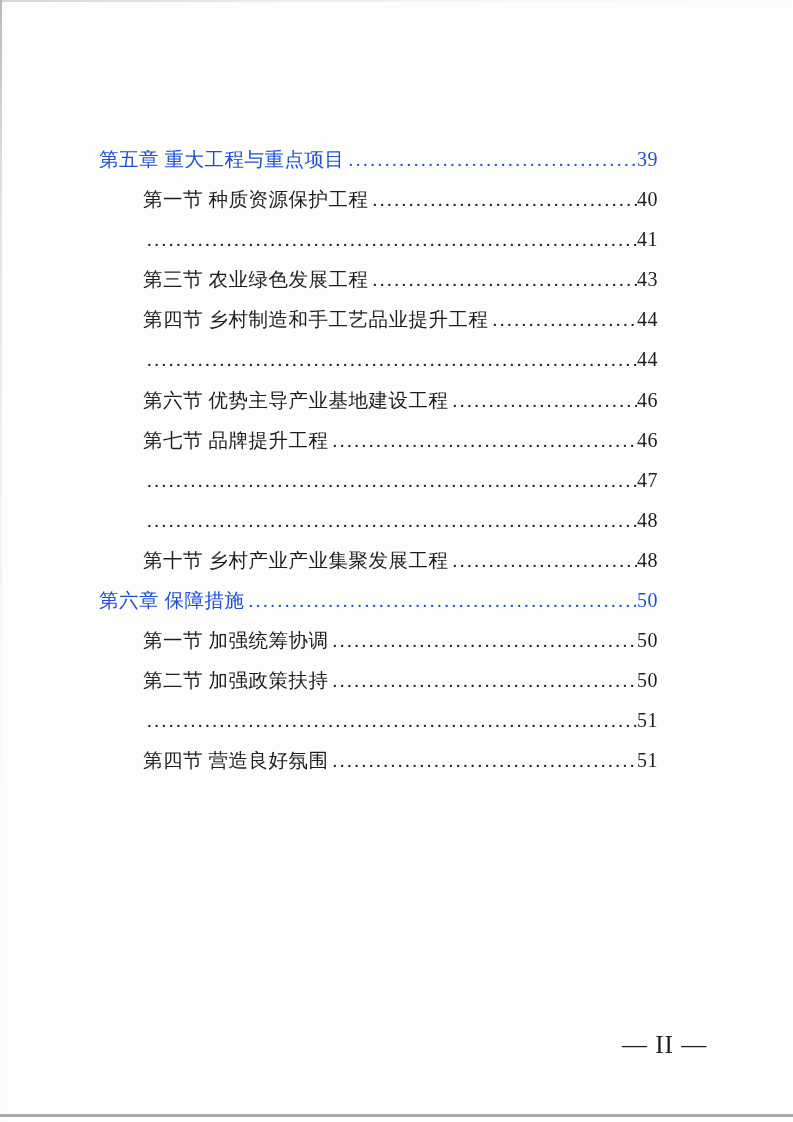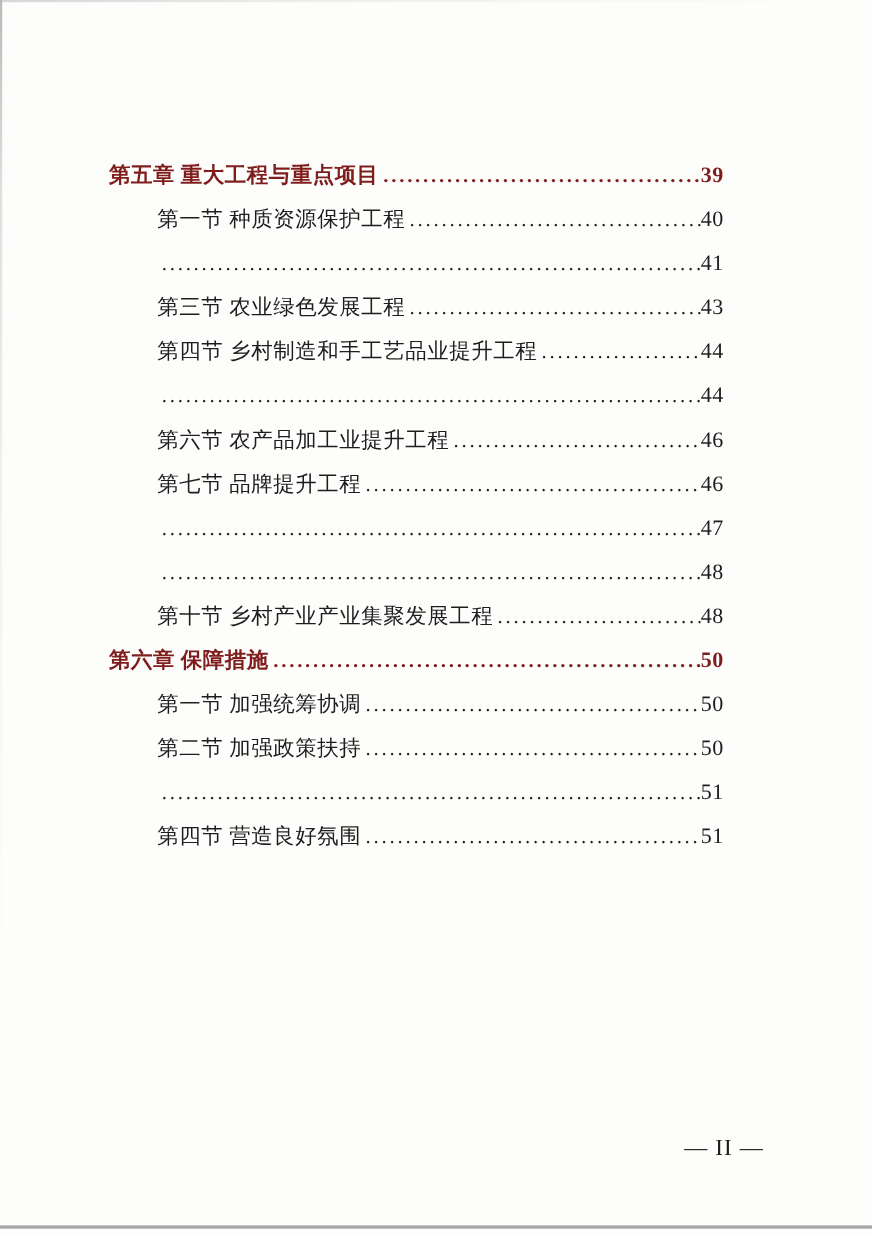--- a/index.html
+++ b/index.html
@@ -39,22 +39,22 @@
   .toc-row {
     display: flex;
     align-items: baseline;
     height: 40.1px;
     font-size: 19.5px;
     line-height: 26px;
     letter-spacing: 0.5px;
     white-space: nowrap;
   }
   .toc-row.level-chapter {
-    font-weight: bold;
-    color: #7f1d1d;
+    font-weight: normal;
+    color: #1d4ed8;
   }
   .toc-row.level-section {
     padding-left: 44px;
   }
   .label {
     flex: 0 0 auto;
   }
   .dots {
     flex: 1 1 auto;
     overflow: hidden;
@@ -67,21 +67,21 @@
   .pagenum {
     flex: 0 0 auto;
     font-size: 20px;
     letter-spacing: 0.5px;
   }
   
   .page-number {
     position: absolute;
     top: 1031px;
     left: 622px;
-    font-size: 21px;
+    font-size: 25px;
     letter-spacing: 1px;
     white-space: nowrap;
     color: #1d1d1d;
   }
 </style>
 </head>
 <body>
 
 <div class="page">
   <div class="edge-top"></div>
@@ -111,21 +111,21 @@
       <div class="toc-row level-section">
         <span class="label">第四节 乡村制造和手工艺品业提升工程</span>
         <span class="dots">........................................................................................................................</span>
         <span class="pagenum">44</span>
       </div>
       <div class="toc-row level-section">
         <span class="dots">........................................................................................................................</span>
         <span class="pagenum">44</span>
       </div>
       <div class="toc-row level-section">
-        <span class="label">第六节 农产品加工业提升工程</span>
+        <span class="label">第六节 优势主导产业基地建设工程</span>
         <span class="dots">........................................................................................................................</span>
         <span class="pagenum">46</span>
       </div>
       <div class="toc-row level-section">
         <span class="label">第七节 品牌提升工程</span>
         <span class="dots">........................................................................................................................</span>
         <span class="pagenum">46</span>
       </div>
       <div class="toc-row level-section">
         <span class="dots">........................................................................................................................</span>

